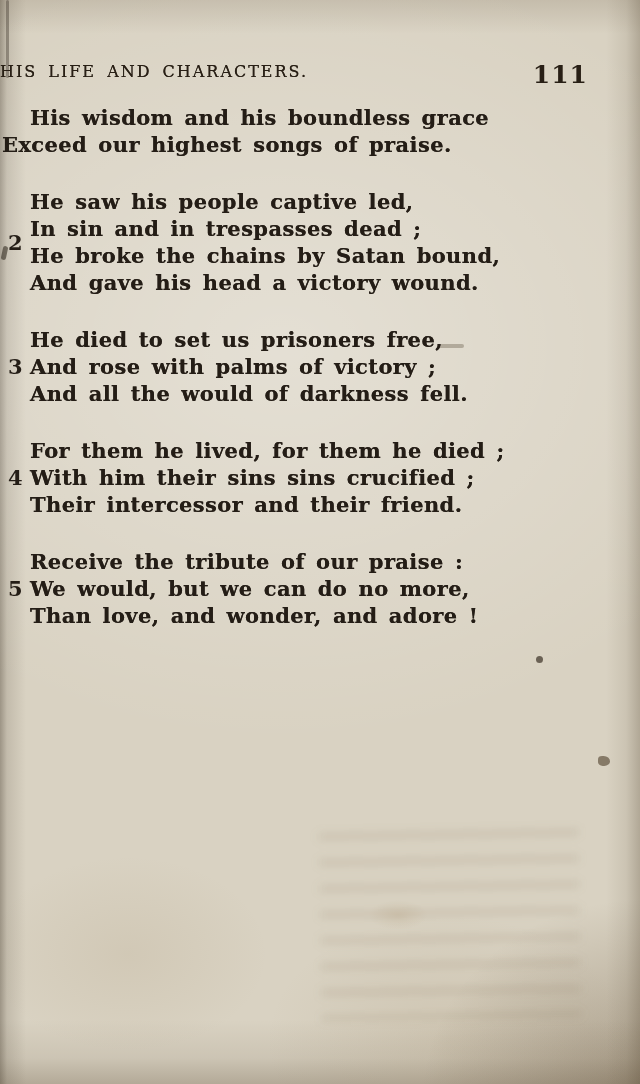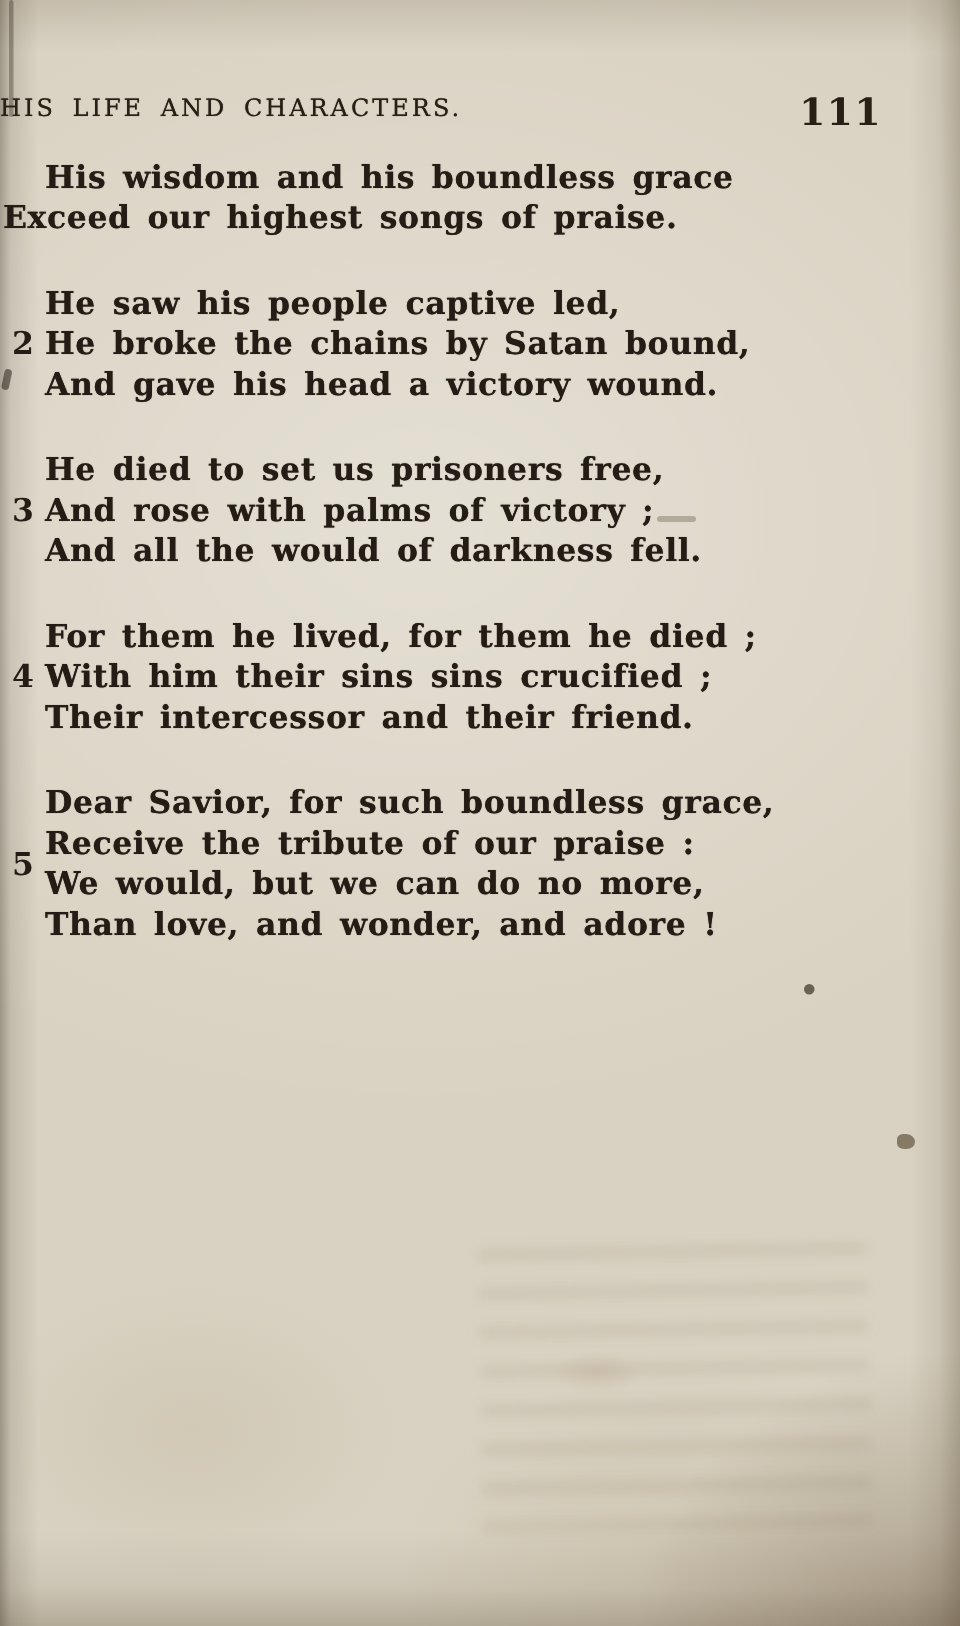--- a/index.html
+++ b/index.html
@@ -90,20 +90,21 @@
         <div class="verse-num"></div>
         <div class="verse-lines">
           <div class="verse-line">His wisdom and his boundless grace</div>
           <div class="verse-line">Exceed our highest songs of praise.</div>
         </div>
       </div>
       <div class="verse">
         <div class="verse-num">2</div>
         <div class="verse-lines">
           <div class="verse-line">He saw his people captive led,</div>
+          <div class="verse-line">In sin and in trespasses dead ;</div>
           <div class="verse-line">He broke the chains by Satan bound,</div>
           <div class="verse-line">And gave his head a victory wound.</div>
         </div>
       </div>
       <div class="verse">
         <div class="verse-num">3</div>
         <div class="verse-lines">
           <div class="verse-line">He died to set us prisoners free,</div>
           <div class="verse-line">And rose with palms of victory ;</div>
           <div class="verse-line">And all the would of darkness fell.</div>
@@ -113,20 +114,19 @@
         <div class="verse-num">4</div>
         <div class="verse-lines">
           <div class="verse-line">For them he lived, for them he died ;</div>
           <div class="verse-line">With him their sins sins crucified ;</div>
           <div class="verse-line">Their intercessor and their friend.</div>
         </div>
       </div>
       <div class="verse">
         <div class="verse-num">5</div>
         <div class="verse-lines">
-          <div class="verse-line">Dear Savior, for such boundless grace,</div>
           <div class="verse-line">Receive the tribute of our praise :</div>
           <div class="verse-line">We would, but we can do no more,</div>
           <div class="verse-line">Than love, and wonder, and adore !</div>
         </div>
       </div>
     </div>
 </div>
 
 </body></html>

